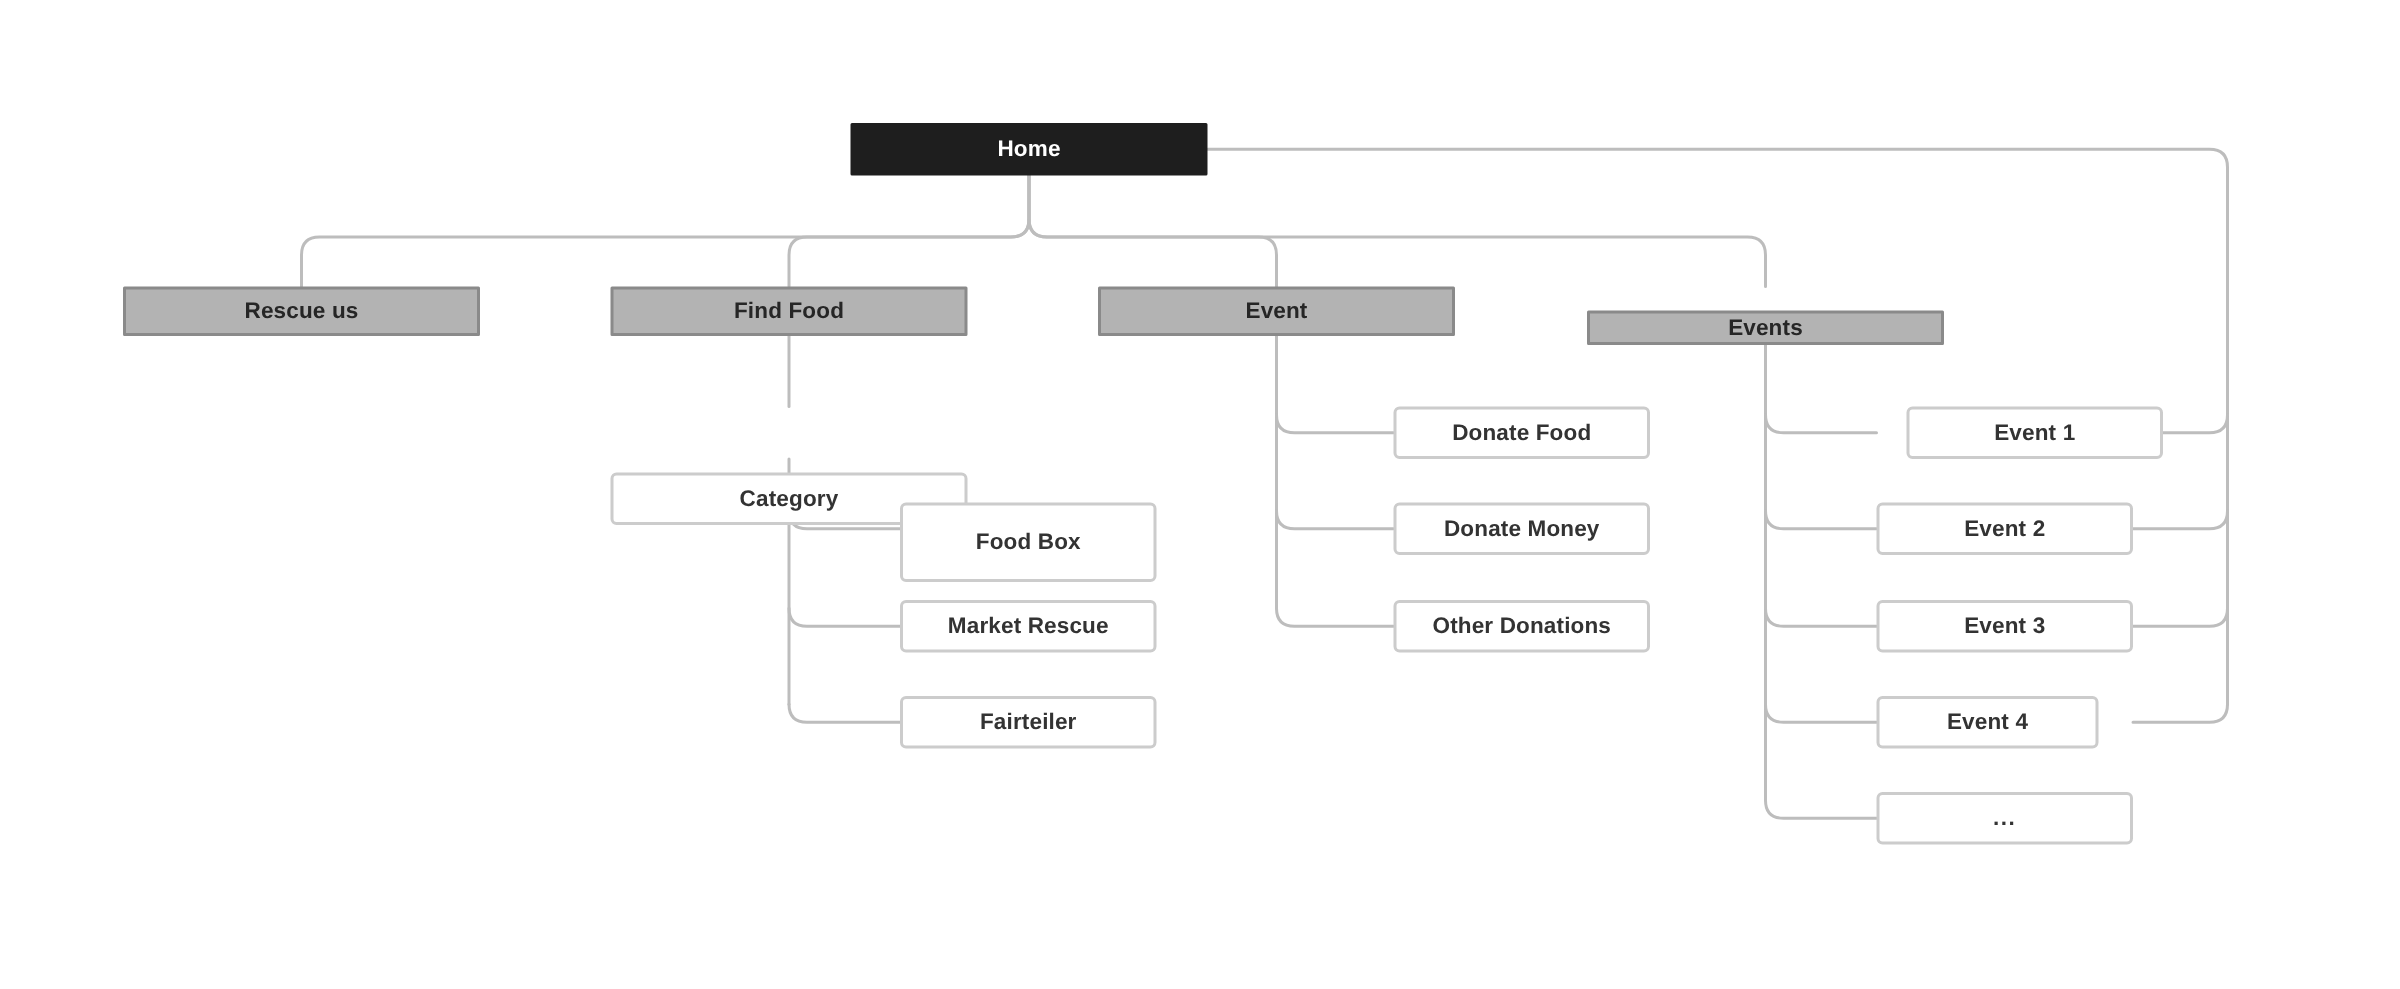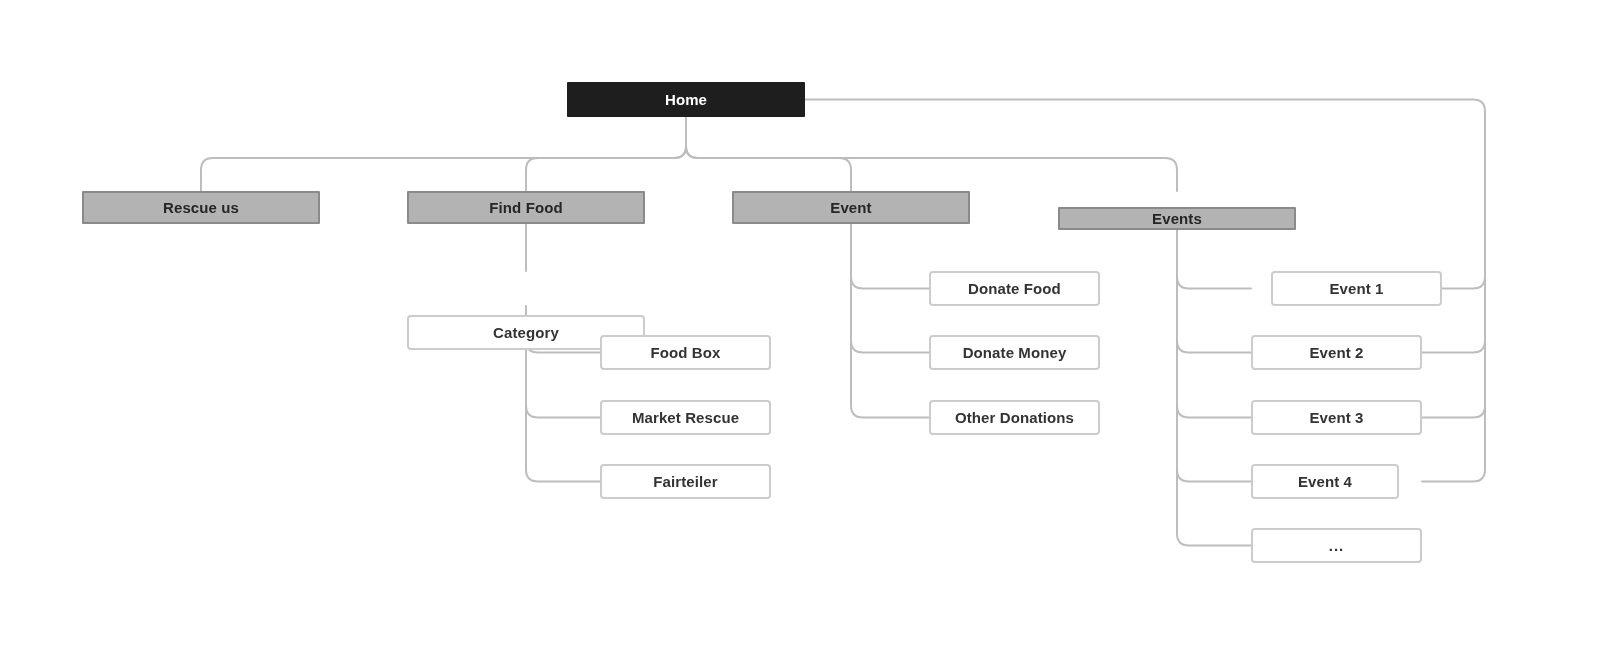--- a/index.html
+++ b/index.html
@@ -102,21 +102,21 @@
       </div>
       <div class="node section" style="left: 732px; top: 191px; width: 238px; height: 33px;">
         <span>Event</span>
       </div>
       <div class="node section" style="left: 1058px; top: 207px; width: 238px; height: 23px;">
         <span>Events</span>
       </div>
       <div class="node leaf" style="left: 407px; top: 271px; width: 238px; height: 35px; margin-top: 44px;">
         <span>Category</span>
       </div>
-      <div class="node leaf" style="left: 600px; top: 335px; width: 171px; height: 35px;">
+      <div class="node leaf" style="left: 600px; top: 335px; width: 171px; height: 53px;">
         <span>Food Box</span>
       </div>
       <div class="node leaf" style="left: 600px; top: 400px; width: 171px; height: 35px;">
         <span>Market Rescue</span>
       </div>
       <div class="node leaf" style="left: 600px; top: 464px; width: 171px; height: 35px;">
         <span>Fairteiler</span>
       </div>
       <div class="node leaf" style="left: 929px; top: 271px; width: 171px; height: 35px;">
         <span>Donate Food</span>

